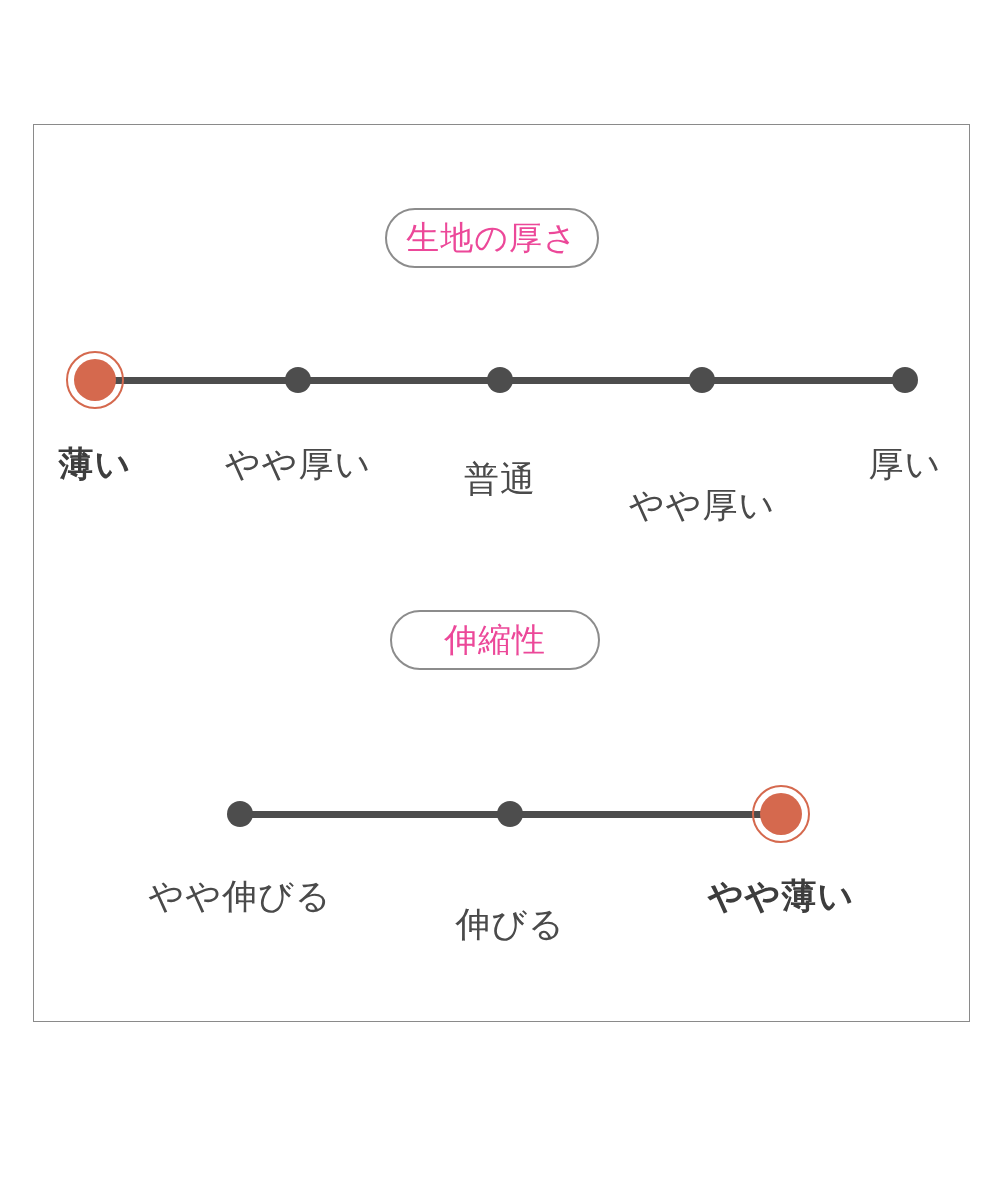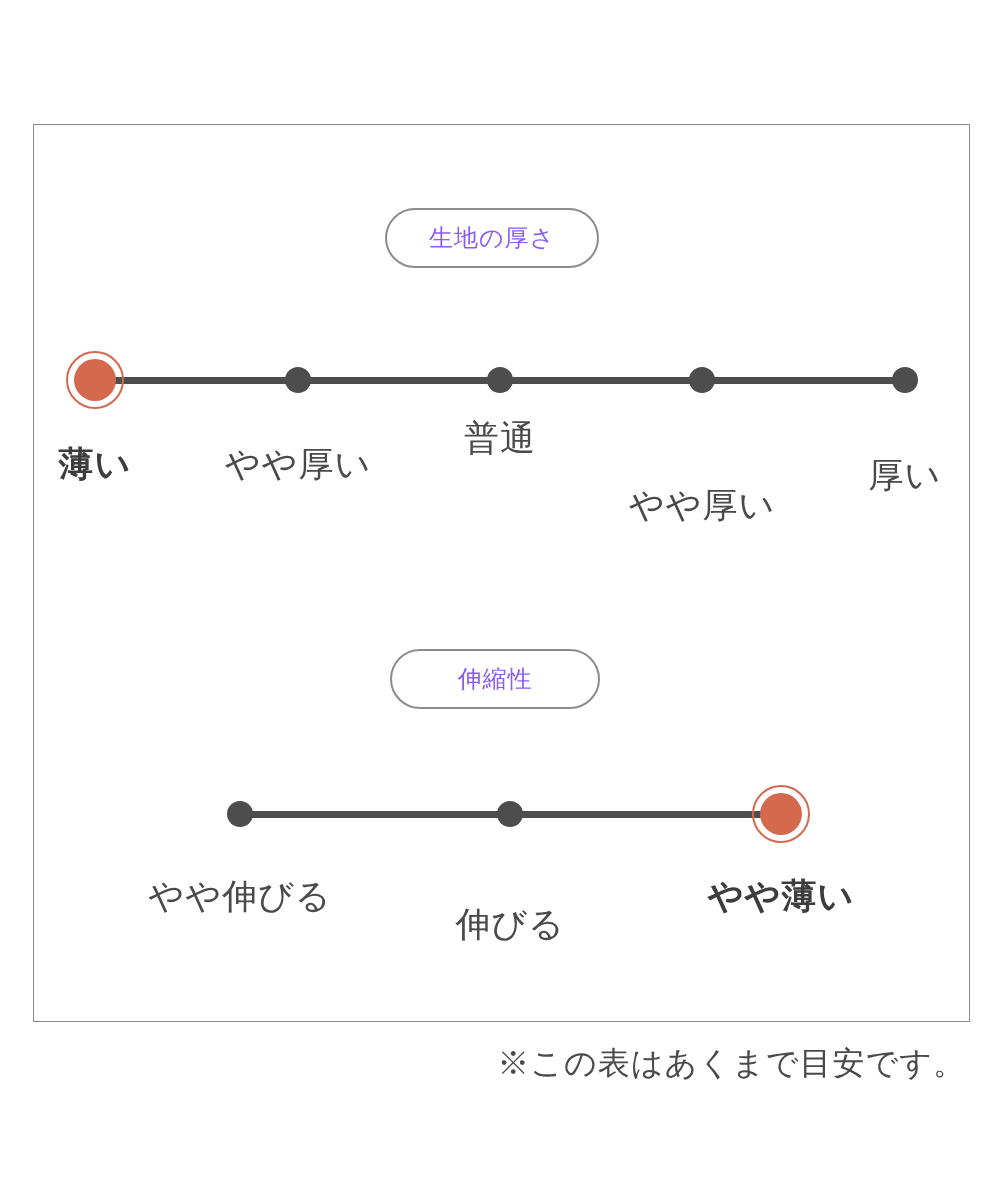--- a/index.html
+++ b/index.html
@@ -29,23 +29,23 @@
   }
   .pill {
     position: absolute;
     height: 60px;
     border: 2px solid var(--pill-border);
     border-radius: 32px;
     display: flex; align-items: center; justify-content: center;
     background: #ffffff;
   }
   .pill span {
-    font-size: 24px;
+    font-size: 33px;
     font-weight: 500;
-    color: #8b5cf6;
+    color: #ec4899;
     letter-spacing: 1px;
     white-space: nowrap;
   }
   .track {
     position: absolute;
     height: 7px;
     background: var(--track);
     border-radius: 3px;
   }
   .dot {
@@ -94,31 +94,30 @@
       <div class="pill" style="left: 385px; top: 208px; width: 214px;">
         <span>生地の厚さ</span>
       </div>
       <div class="track" style="left: 95px; top: 376.5px; width: 810px;"></div>
       <div class="ring" style="left: 66px; top: 351px;"></div>
       <div class="dot selected" style="left: 74px; top: 359px;"></div>
       <div class="lbl selected" style="left: 95px; top: 441px;">薄い</div>
       <div class="dot" style="left: 285px; top: 367px;"></div>
       <div class="lbl" style="left: 298px; top: 441px;">やや厚い</div>
       <div class="dot" style="left: 487px; top: 367px;"></div>
-      <div class="lbl" style="left: 500px; top: 415px;">普通</div>
+      <div class="lbl" style="left: 500px; top: 456px;">普通</div>
       <div class="dot" style="left: 689px; top: 367px;"></div>
       <div class="lbl" style="left: 702px; top: 441px; margin-top: 41px;">やや厚い</div>
       <div class="dot" style="left: 892px; top: 367px;"></div>
-      <div class="lbl" style="left: 905px; top: 452px;">厚い</div>
-      <div class="pill" style="left: 390px; top: 649px; width: 210px;">
+      <div class="lbl" style="left: 905px; top: 441px;">厚い</div>
+      <div class="pill" style="left: 390px; top: 610px; width: 210px;">
         <span>伸縮性</span>
       </div>
       <div class="track" style="left: 240px; top: 810.5px; width: 541px;"></div>
       <div class="dot" style="left: 227px; top: 801px;"></div>
       <div class="lbl" style="left: 240px; top: 873px;">やや伸びる</div>
       <div class="dot" style="left: 497px; top: 801px;"></div>
       <div class="lbl" style="left: 510px; top: 873px; margin-top: 28px;">伸びる</div>
       <div class="ring" style="left: 752px; top: 785px;"></div>
       <div class="dot selected" style="left: 760px; top: 793px;"></div>
       <div class="lbl selected" style="left: 781px; top: 873px;">やや薄い</div>
     </div>
-  <div class="note">※この表はあくまで目安です。</div>
 </div>
 
 </body></html>

